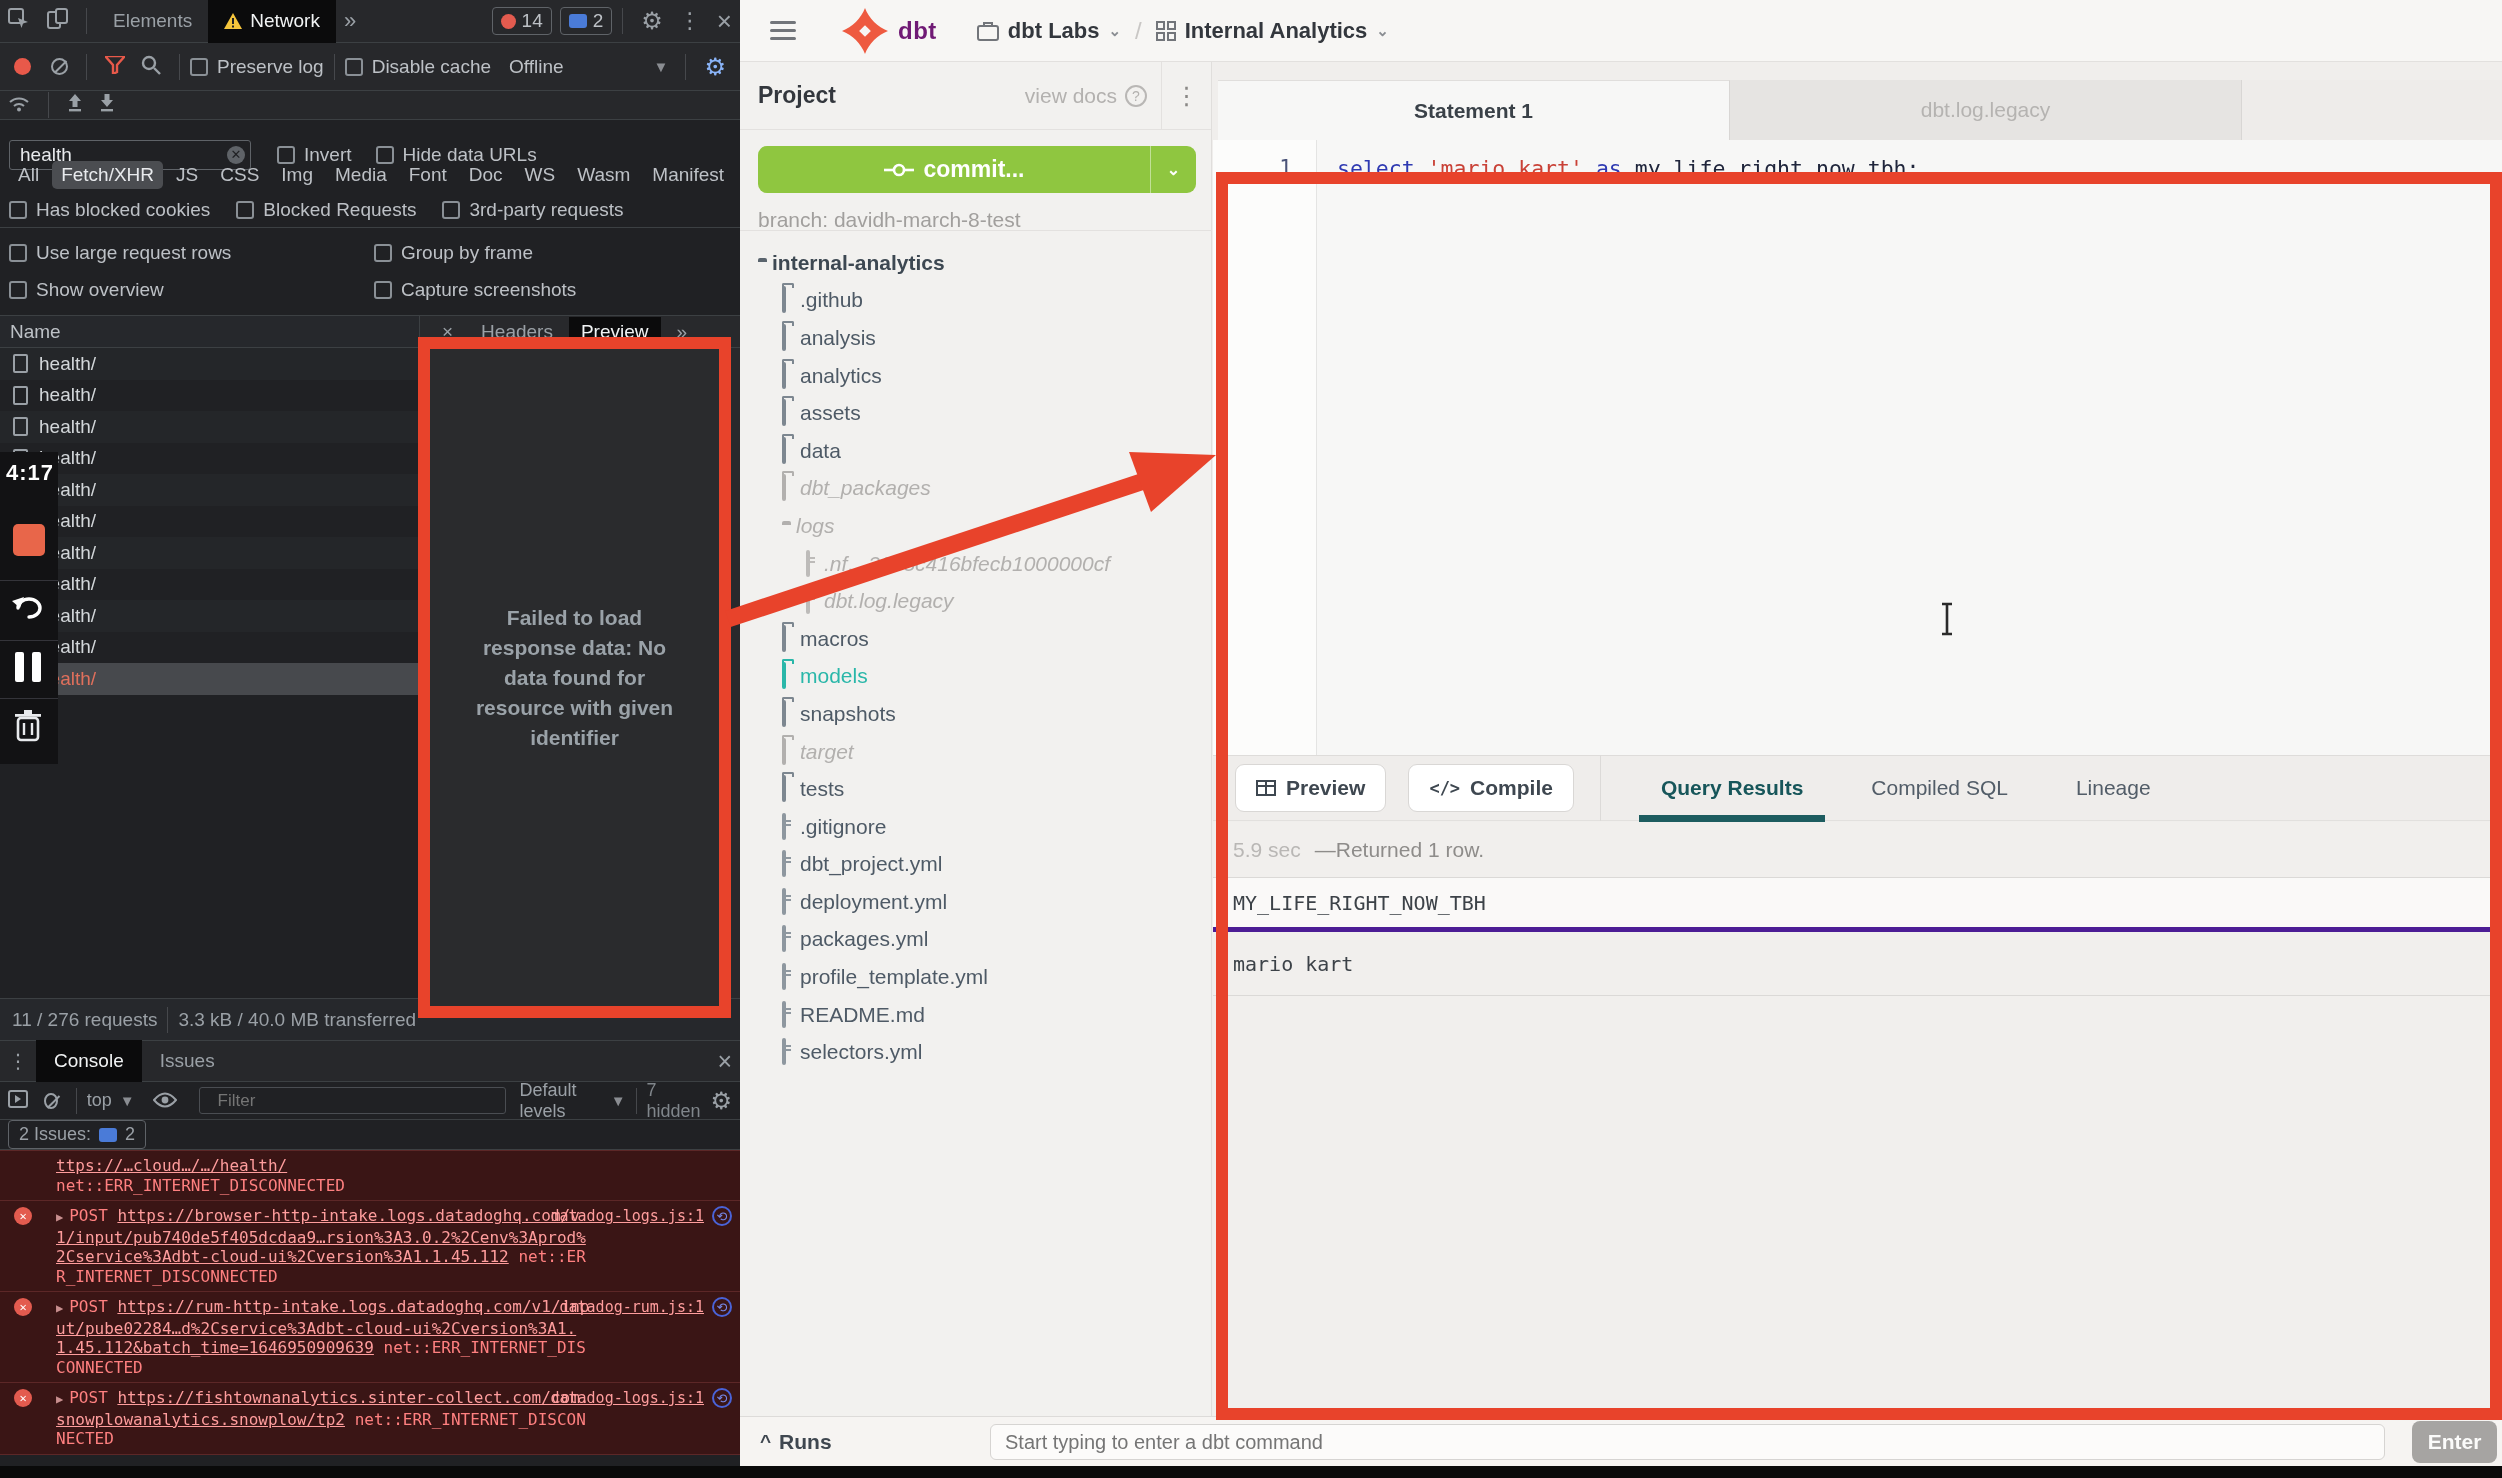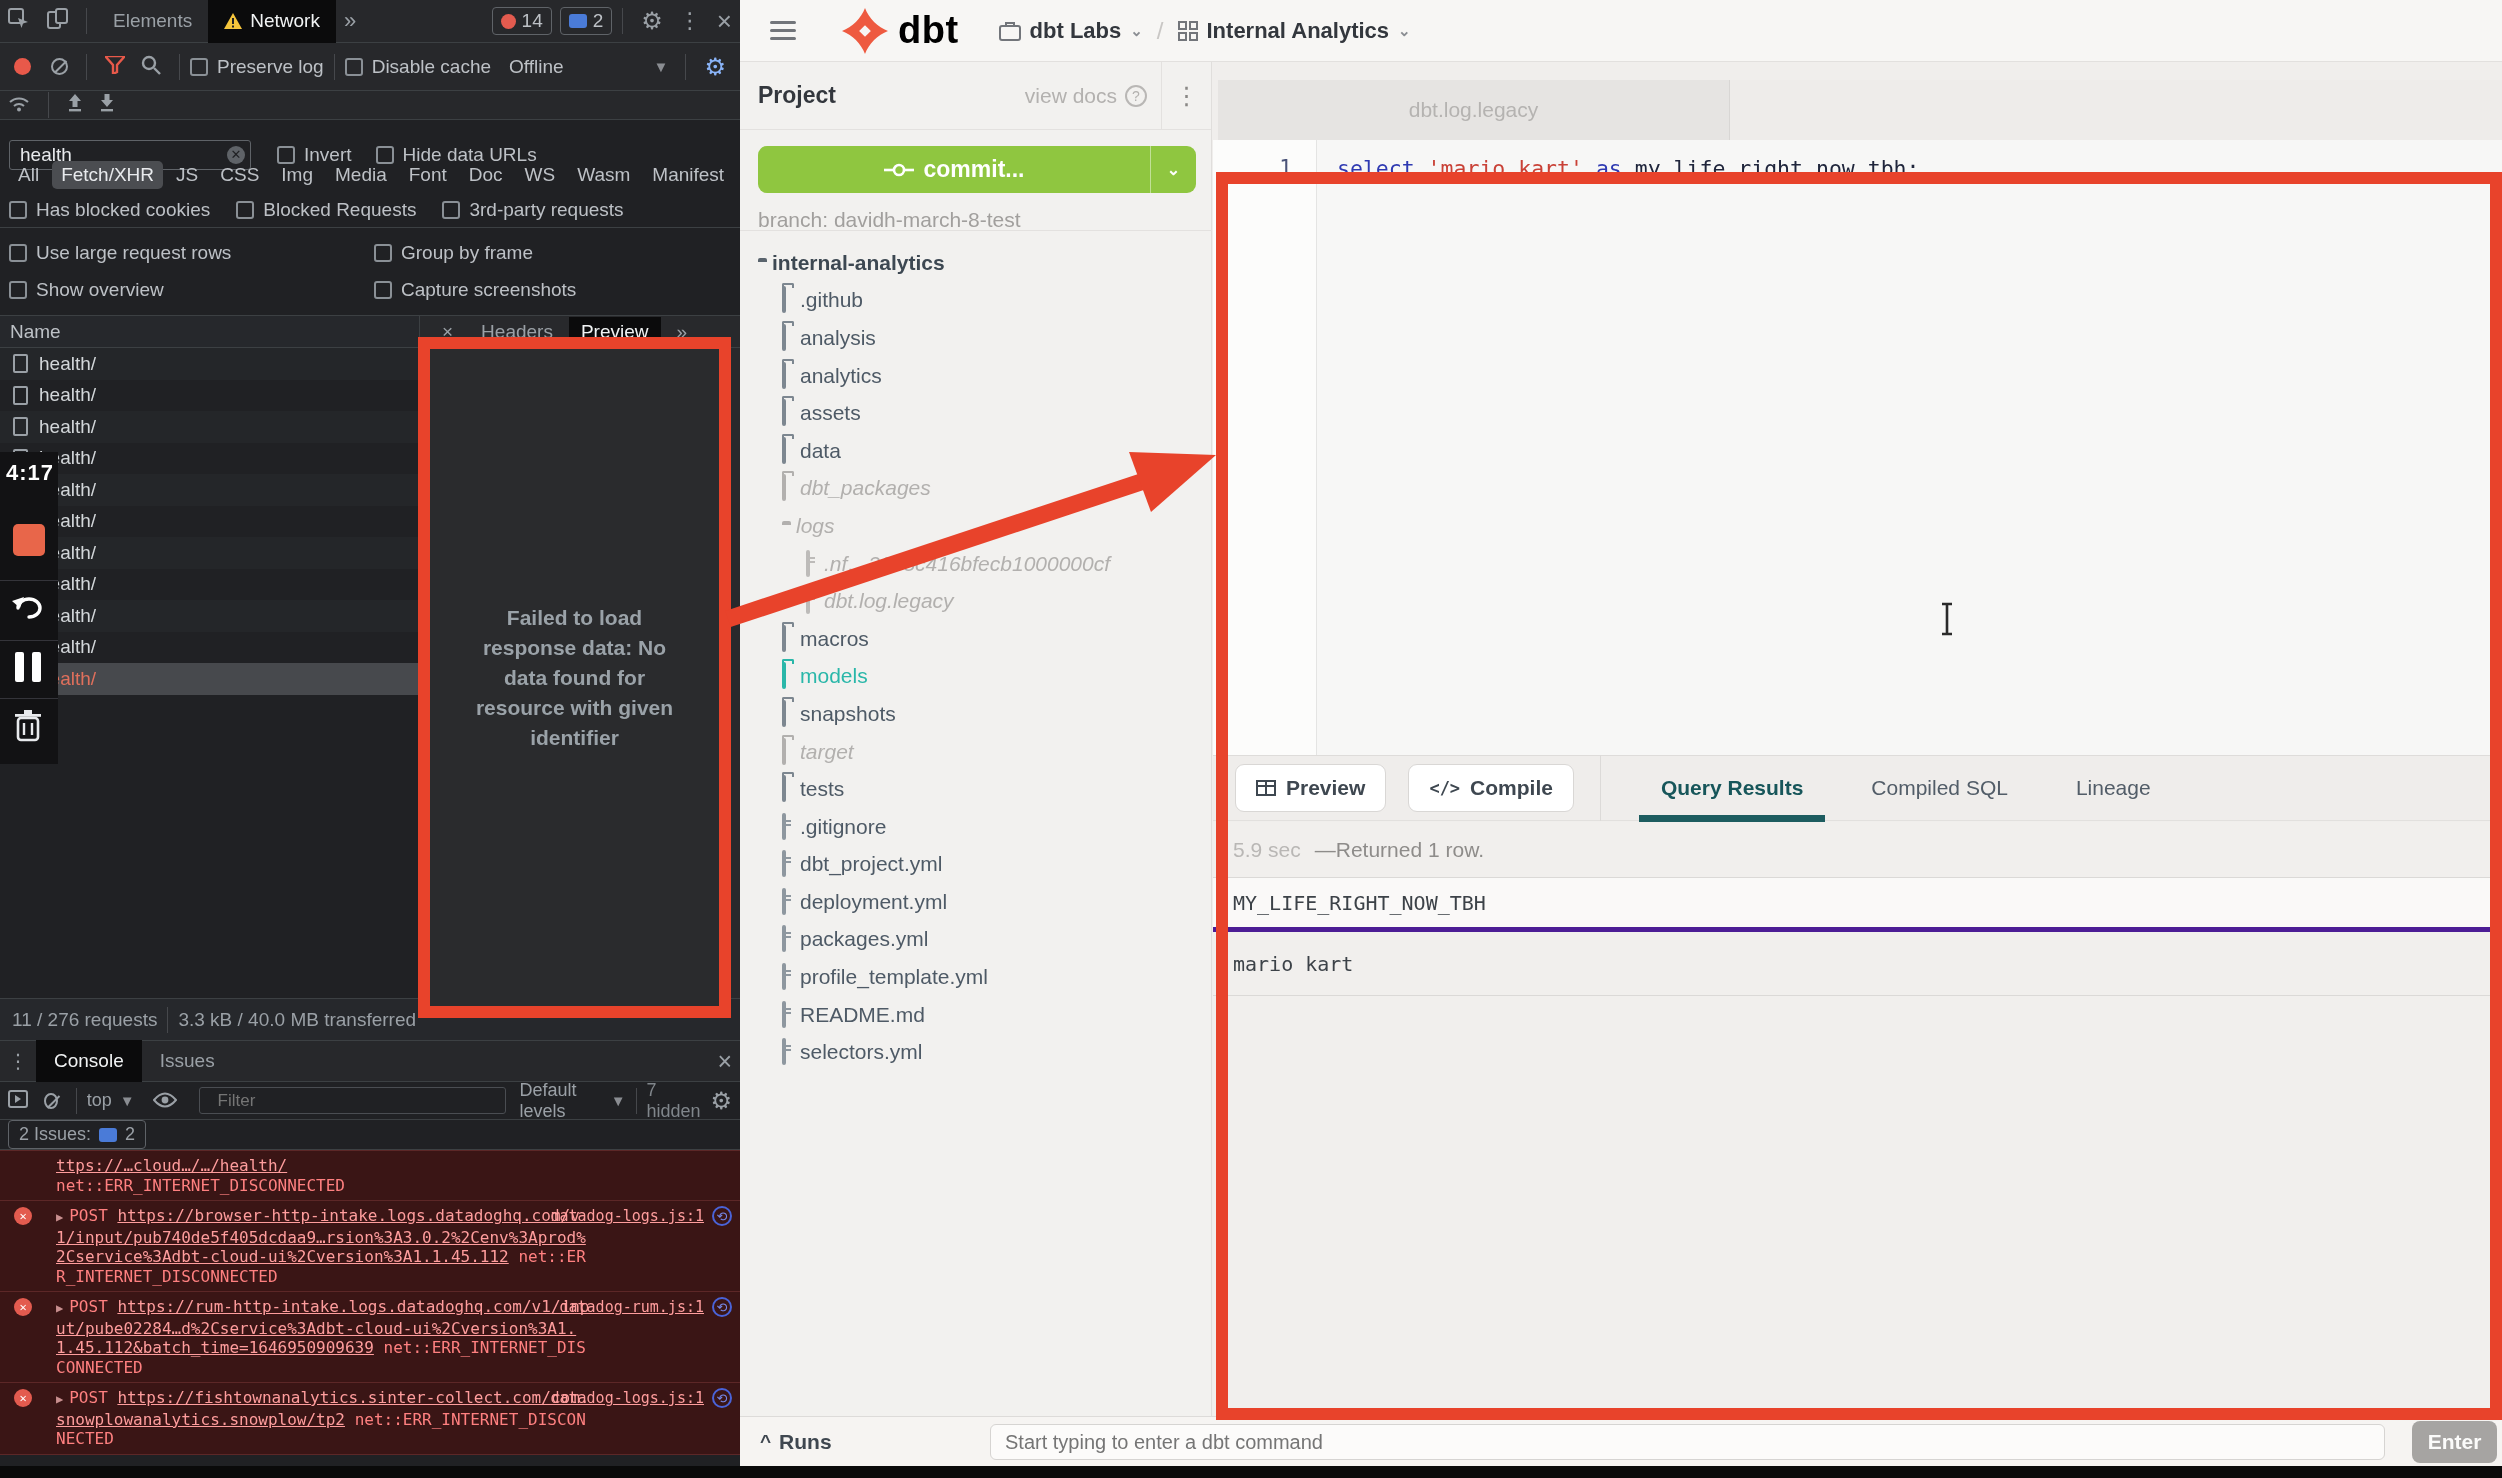--- a/index.html
+++ b/index.html
@@ -88,21 +88,21 @@
   #redbox-left .msg{width:232px;text-align:center;color:#9aa2a8;font-size:21px;line-height:30px;font-weight:bold;}
   #redrect-editor{position:absolute;left:1216px;top:172px;width:1286px;height:1248px;border:12px solid #e8432b;pointer-events:none;z-index:40;}
   #arrow-svg{position:absolute;left:0;top:0;z-index:39;pointer-events:none;}
 
   
   #dbt{position:absolute;left:740px;top:0;width:1762px;height:1466px;background:#f0eeec;color:#3f4750;font-size:21px;}
   #dbt-header{position:absolute;left:0;top:0;width:1762px;height:62px;background:#f7f6f4;border-bottom:1px solid #e2e0de;display:flex;align-items:center;}
   .burger{width:26px;height:19px;margin-left:30px;display:flex;flex-direction:column;justify-content:space-between;}
   .burger span{height:3px;background:#72757a;border-radius:2px;}
   .brand{display:flex;align-items:center;gap:10px;margin-left:46px;}
-  .brand .word{font-size:38px;font-weight:bold;color:#000000;letter-spacing:.5px;}
+  .brand .word{font-size:24px;font-weight:bold;color:#701a75;letter-spacing:.5px;}
   .crumb{display:flex;align-items:center;gap:9px;margin-left:40px;font-weight:bold;color:#33373d;font-size:22px;}
   .chev{color:#8a8d92;font-size:15px;}
   .slash-sep{color:#c9c7c5;font-size:24px;margin:0 14px;font-weight:normal;}
 
   
   #proj{position:absolute;left:0;top:62px;width:472px;height:1354px;background:#f2f1ef;border-right:1px solid #e0deDC;}
   .proj-head{height:68px;border-bottom:1px solid #e3e1df;display:flex;align-items:center;}
   .proj-title{font-weight:bold;color:#33373d;font-size:23px;margin-left:18px;}
   .viewdocs{margin-left:auto;color:#b3b1af;font-size:21px;display:flex;align-items:center;gap:8px;}
   .qmark{width:22px;height:22px;border:2px solid #b9b7b5;border-radius:50%;font-size:14px;line-height:19px;text-align:center;color:#b3b1af;}
@@ -675,20 +675,21 @@
           </div>
 
           <div class="titem lv1">
             <span class="ticon"><span class="i-file"></span></span>
             <span>selectors.yml</span>
           </div>
         </div>
     </div>
 
     <div id="edit-tabs">
+      <span class="etab active">Statement 1</span>
       <span class="etab idle">dbt.log.legacy</span>
       <span class="rest"></span>
     </div>
 
     <div id="editor">
       <div id="gutter">
         <span class="lineno mono">1</span>
       </div>
       <div id="codeline" class="mono"><span class="tok-kw">select </span><span class="tok-str">'mario kart'</span><span class="tok-kw"> as </span><span class="tok-id">my_life_right_now_tbh;</span></div>
       <span id="ibeam">

